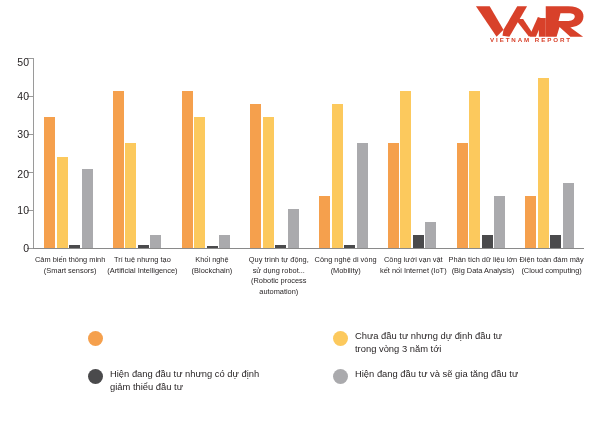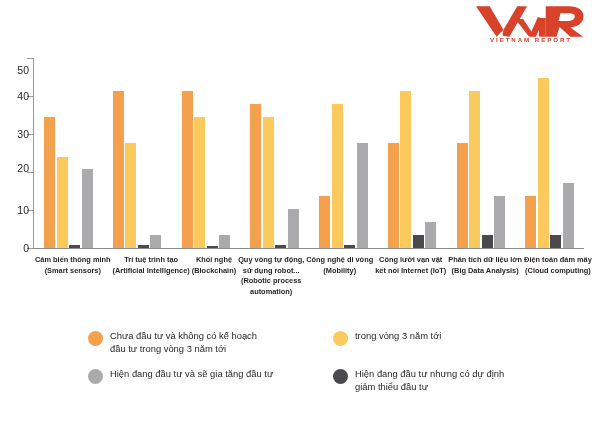--- a/index.html
+++ b/index.html
@@ -67,21 +67,21 @@
   
   .xlabels {
     position: absolute; left: 34px; top: 255px; width: 551px; height: 62px;
     display: flex;
   }
   .xlabel {
     flex: 1 1 0; text-align: center;
     font-size: 7.4px; line-height: 10.5px; color: #231f20;
     padding: 0 1px;
   }
-  .xlabel .ln { display: block; white-space: nowrap; font-weight: bold; }
+  .xlabel .ln { display: block; white-space: nowrap; }
 
   
   .legend {
     position: absolute; left: 88px; top: 330px;
     width: 500px; height: 80px;
     display: grid;
     grid-template-columns: 245px 255px;
     grid-template-rows: 38px 38px;
     align-content: start;
   }
@@ -120,27 +120,27 @@
 
   <div class="plot-area">
     <div class="axis-y-line"></div>
     <div class="axis-x-line"></div>
     <div class="ylabel-holder" id="yticks">
         <div class="ytick" style="top: 190px;"></div>
         <div class="ytick-label" style="top: 190px;">0</div>
         <div class="ytick" style="top: 152px;"></div>
         <div class="ytick-label" style="top: 152px;">10</div>
         <div class="ytick" style="top: 114px;"></div>
-        <div class="ytick-label" style="top: 110px;">20</div>
+        <div class="ytick-label" style="top: 116px;">20</div>
         <div class="ytick" style="top: 76px;"></div>
         <div class="ytick-label" style="top: 76px;">30</div>
         <div class="ytick" style="top: 38px;"></div>
         <div class="ytick-label" style="top: 38px;">40</div>
         <div class="ytick" style="top: 0px;"></div>
-        <div class="ytick-label" style="top: 12px;">50</div>
+        <div class="ytick-label" style="top: 4px;">50</div>
       </div>
     <div class="groups" id="groups">
         <div class="group">
           <div class="bar c0" title="Chưa đầu tư và không có kế hoạch đầu tư trong vòng 3 năm tới: 34.5" style="height: 131.1px;"></div>
           <div class="bar c1" title="Chưa đầu tư nhưng dự định đầu tư trong vòng 3 năm tới: 24" style="height: 91.2px;"></div>
           <div class="bar c2" title="Hiện đang đầu tư nhưng có dự định giảm thiểu đầu tư: 0.7" style="height: 2.66px;"></div>
           <div class="bar c3" title="Hiện đang đầu tư và sẽ gia tăng đầu tư: 20.7" style="height: 78.66px;"></div>
         </div>
         <div class="group">
           <div class="bar c0" title="Chưa đầu tư và không có kế hoạch đầu tư trong vòng 3 năm tới: 41.2" style="height: 156.56px;"></div>
@@ -186,29 +186,29 @@
         </div>
       </div>
   </div>
 
   <div class="xlabels" id="xlabels">
       <div class="xlabel">
         <span class="ln">Cảm biến thông minh</span>
         <span class="ln">(Smart sensors)</span>
       </div>
       <div class="xlabel">
-        <span class="ln">Trí tuệ trình tạo</span>
+        <span class="ln">Trí tuệ nhưng tạo</span>
         <span class="ln">(Artificial Intelligence)</span>
       </div>
       <div class="xlabel">
         <span class="ln">Khối nghệ</span>
         <span class="ln">(Blockchain)</span>
       </div>
       <div class="xlabel">
-        <span class="ln">Quy vòng tự động,</span>
+        <span class="ln">Quy trình tự động,</span>
         <span class="ln">sử dụng robot...</span>
         <span class="ln">(Robotic process</span>
         <span class="ln">automation)</span>
       </div>
       <div class="xlabel">
         <span class="ln">Công nghệ di vòng</span>
         <span class="ln">(Mobility)</span>
       </div>
       <div class="xlabel">
         <span class="ln">Công lưới vạn vật</span>
@@ -220,39 +220,36 @@
       </div>
       <div class="xlabel">
         <span class="ln">Điện toán đám mây</span>
         <span class="ln">(Cloud computing)</span>
       </div>
     </div>
 
   <div class="legend" id="legend">
       <div class="legend-item">
         <div class="swatch sw0"></div>
-        <div class="legend-text">
-          <span class="ln">Chưa đầu tư và không có kế hoạch</span>
-          <span class="ln">đầu tư trong vòng 3 năm tới</span>
-        </div>
       </div>
       <div class="legend-item">
         <div class="swatch sw1"></div>
         <div class="legend-text">
+          <span class="ln">Chưa đầu tư nhưng dự định đầu tư</span>
           <span class="ln">trong vòng 3 năm tới</span>
-        </div>
-      </div>
-      <div class="legend-item">
-        <div class="swatch sw3"></div>
-        <div class="legend-text">
-          <span class="ln">Hiện đang đầu tư và sẽ gia tăng đầu tư</span>
         </div>
       </div>
       <div class="legend-item">
         <div class="swatch sw2"></div>
         <div class="legend-text">
           <span class="ln">Hiện đang đầu tư nhưng có dự định</span>
           <span class="ln">giảm thiểu đầu tư</span>
         </div>
       </div>
+      <div class="legend-item">
+        <div class="swatch sw3"></div>
+        <div class="legend-text">
+          <span class="ln">Hiện đang đầu tư và sẽ gia tăng đầu tư</span>
+        </div>
+      </div>
     </div>
 
 </div>
 
 </body></html>

